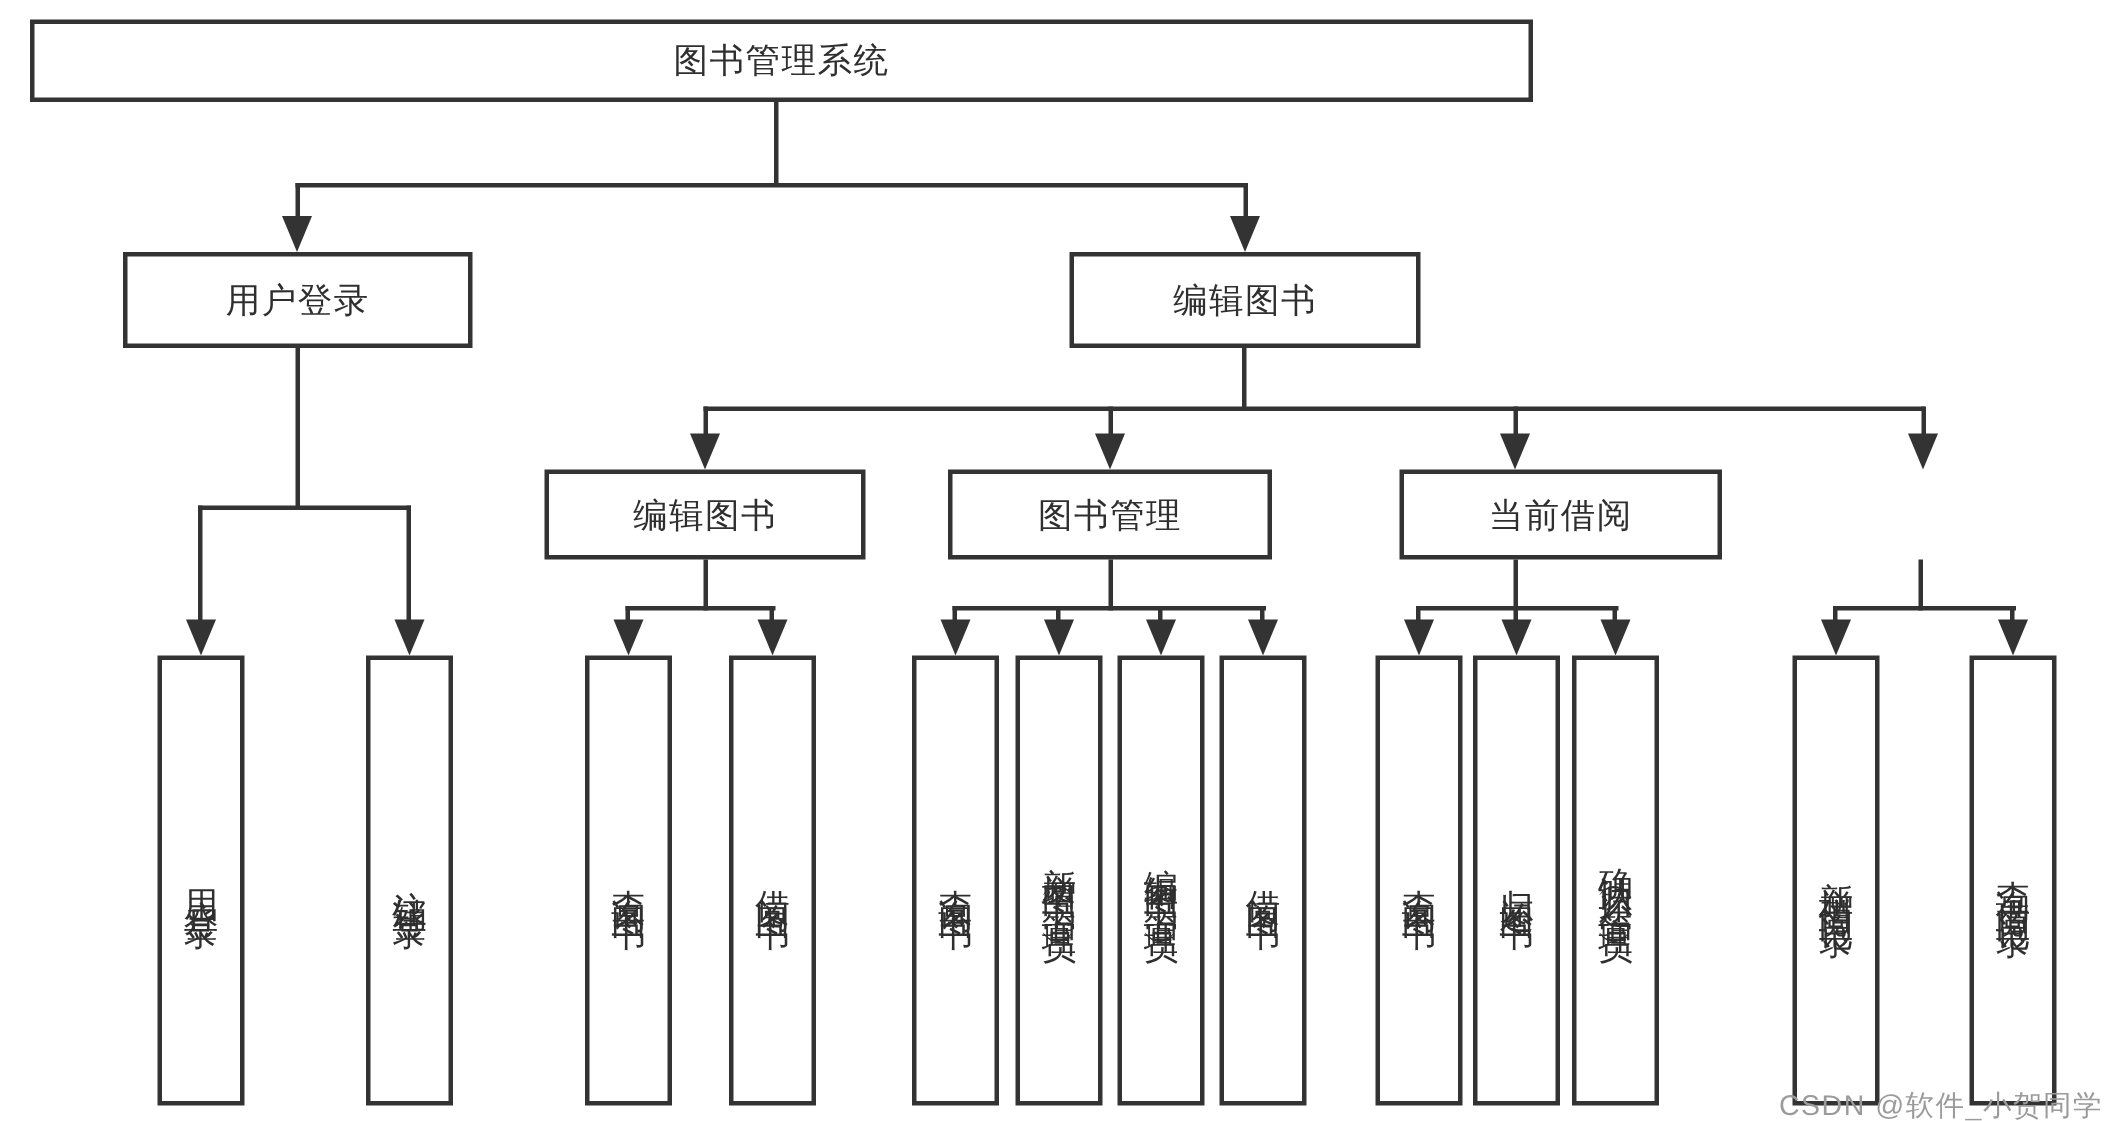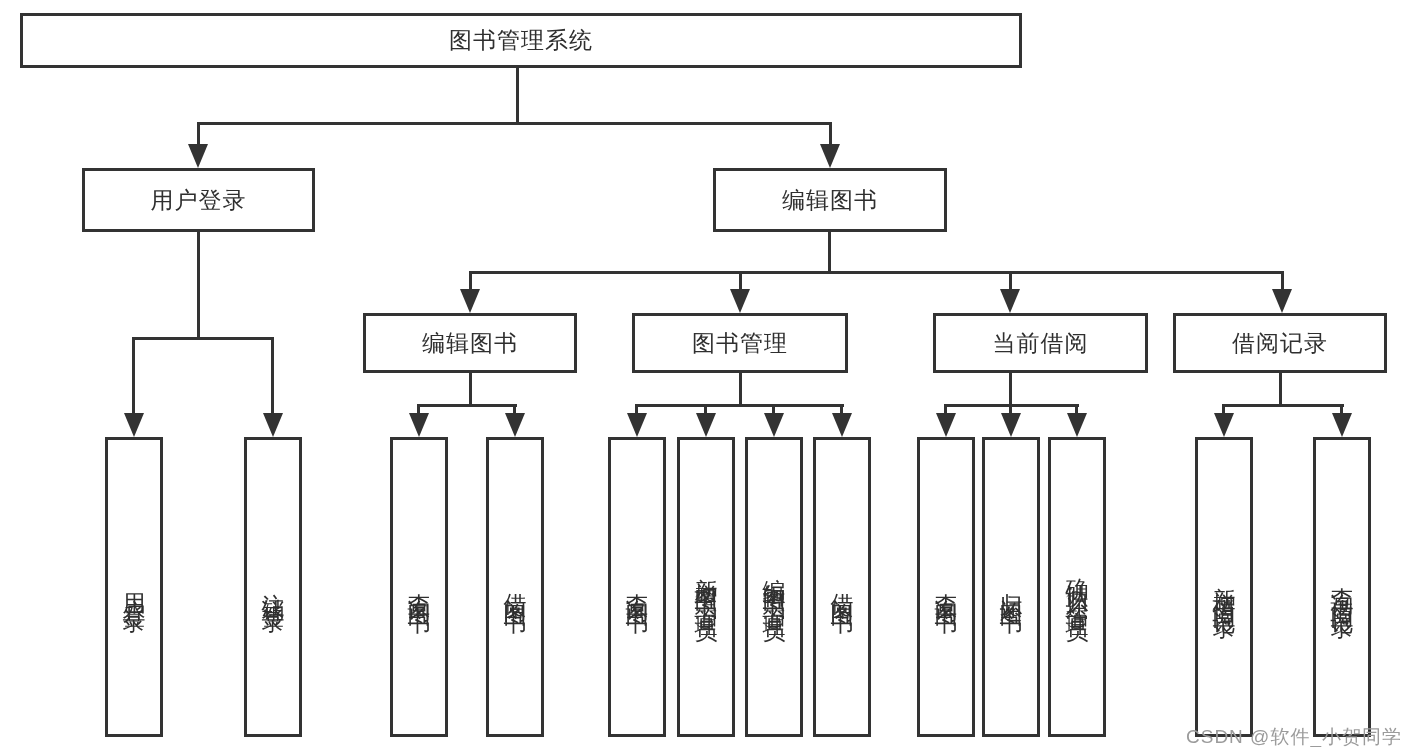--- a/index.html
+++ b/index.html
@@ -101,21 +101,20 @@
   <div class="vline" style="left:739px; top:271px; height:20px;"></div>
   <div class="arrow" style="left:730px; top:289px;"></div>
   <div class="vline" style="left:1009px; top:271px; height:20px;"></div>
   <div class="arrow" style="left:1000px; top:289px;"></div>
   <div class="vline" style="left:1281px; top:271px; height:20px;"></div>
   <div class="arrow" style="left:1272px; top:289px;"></div>
 
   <div class="node" style="left:363px; top:313px; width:214px; height:60px;">编辑图书</div>
   <div class="node" style="left:632px; top:313px; width:216px; height:60px;">图书管理</div>
   <div class="node" style="left:903px; top:313px; width:215px; height:60px;margin-left:30px;">当前借阅</div>
-  <div class="node" style="left:1173px; top:313px; width:214px; height:60px;">借阅记录</div>
 
   <div class="vline" style="left:469px; top:373px; height:34px;"></div>
   <div class="hline" style="left:417px; top:404px; width:100px;"></div>
   <div class="vline" style="left:417px; top:404px; height:11px;"></div>
   <div class="arrow" style="left:409px; top:413px;"></div>
   <div class="vline" style="left:513px; top:404px; height:11px;"></div>
   <div class="arrow" style="left:505px; top:413px;"></div>
 
   <div class="vline" style="left:739px; top:373px; height:34px;"></div>
   <div class="hline" style="left:635px; top:404px; width:209px;"></div>

